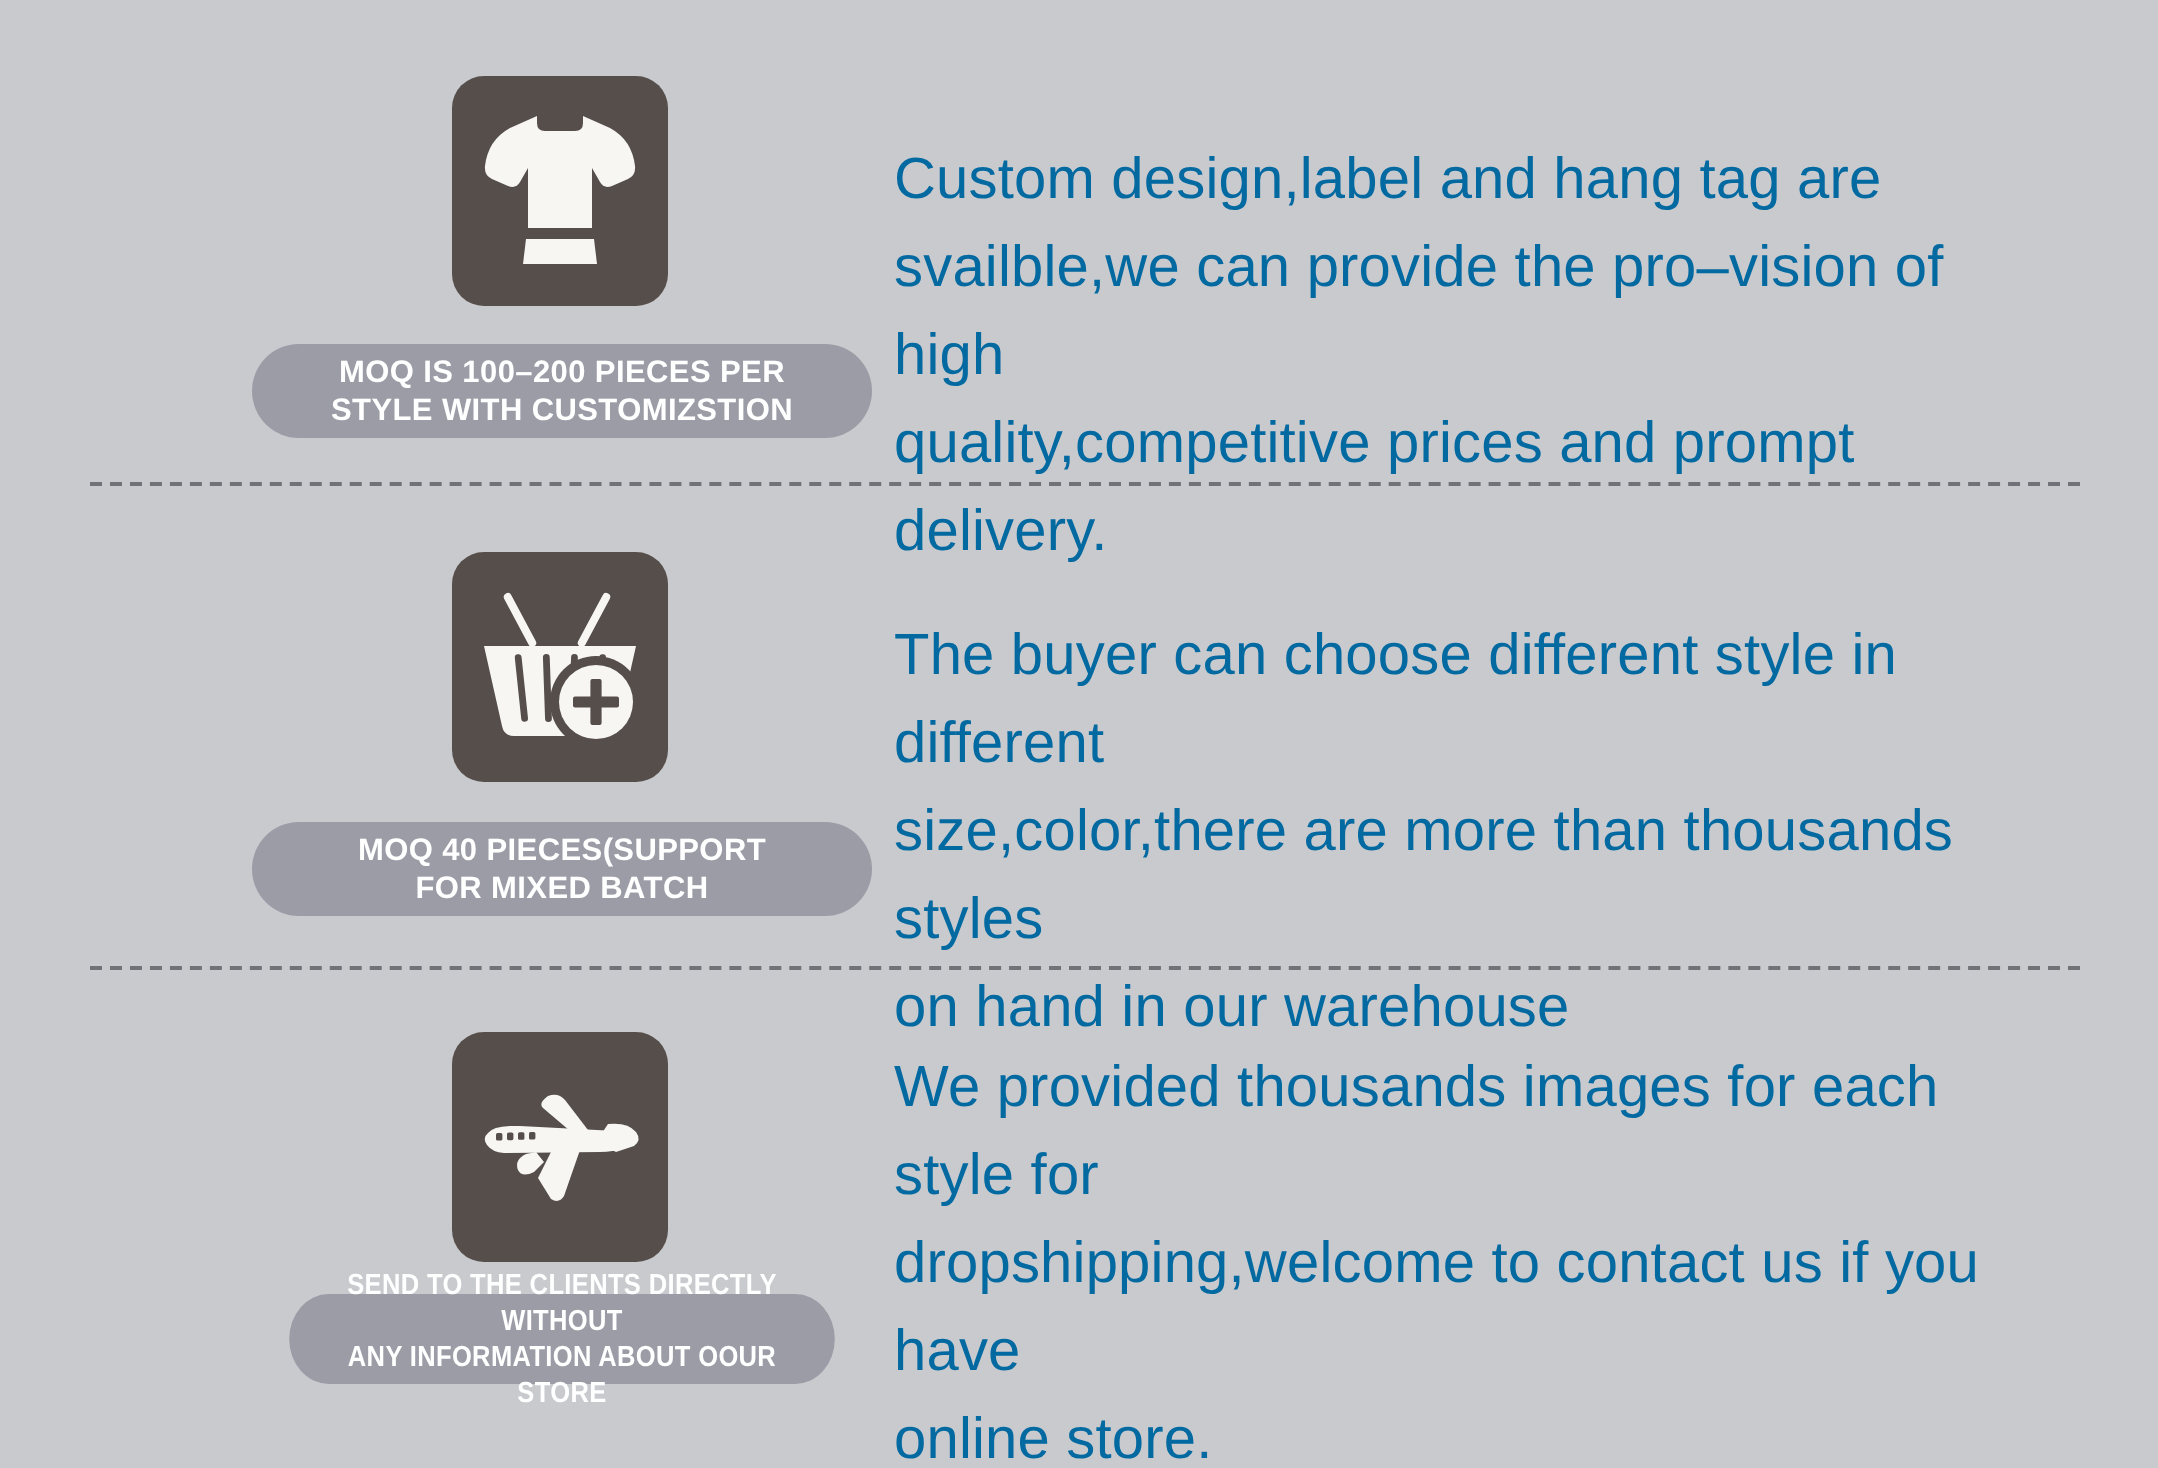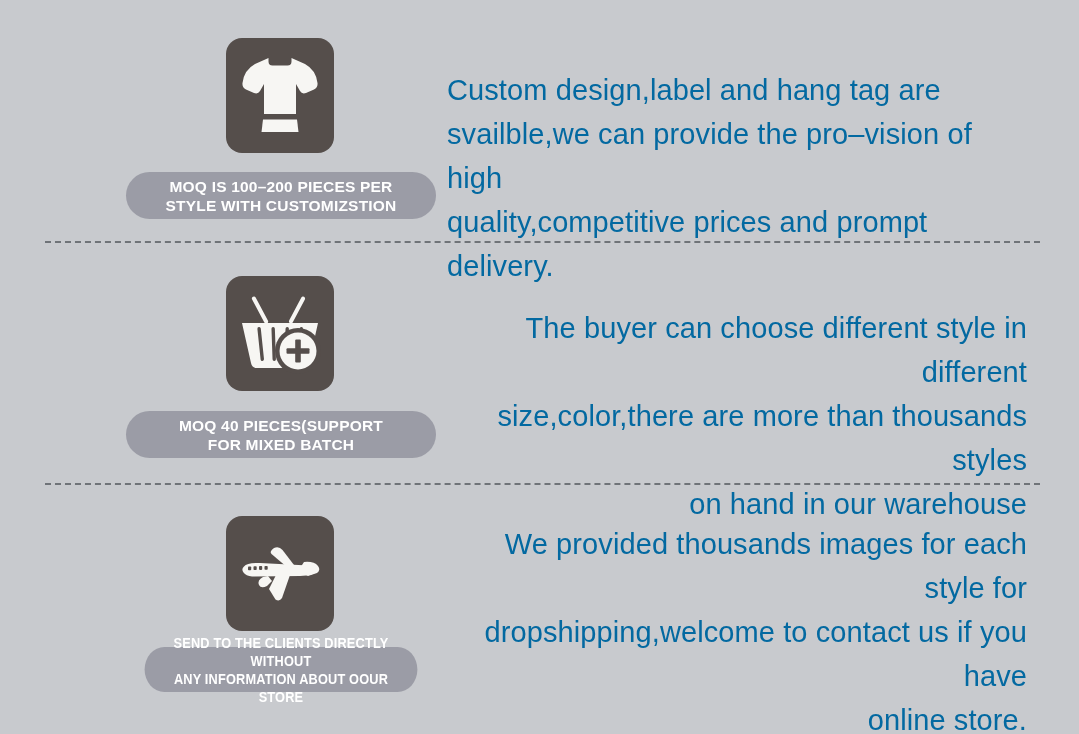--- a/index.html
+++ b/index.html
@@ -117,21 +117,21 @@
     color: #0369a1;
     font-size: 29px;
     line-height: 44px;
     font-weight: normal;
     letter-spacing: 0.1px;
     white-space: pre-line;
   }
   .row-1 .feature-text { top: 68px; }
   .row-2 .feature-text { top: 306px; }
   .row-3 .feature-text { top: 522px; }
-  .row-2 .feature-text, .row-3 .feature-text { position: absolute; text-align: right; }
+  .row-2 .feature-text, .row-3 .feature-text { position: absolute; }
   .row-2 .feature-text { top: 64px; }
   .row-3 .feature-text { top: 38px; }
 
   
   .divider {
     position: absolute;
     left: 45px;
     width: 995px;
     height: 0;
     border-top: 2px dashed #6f7378;

